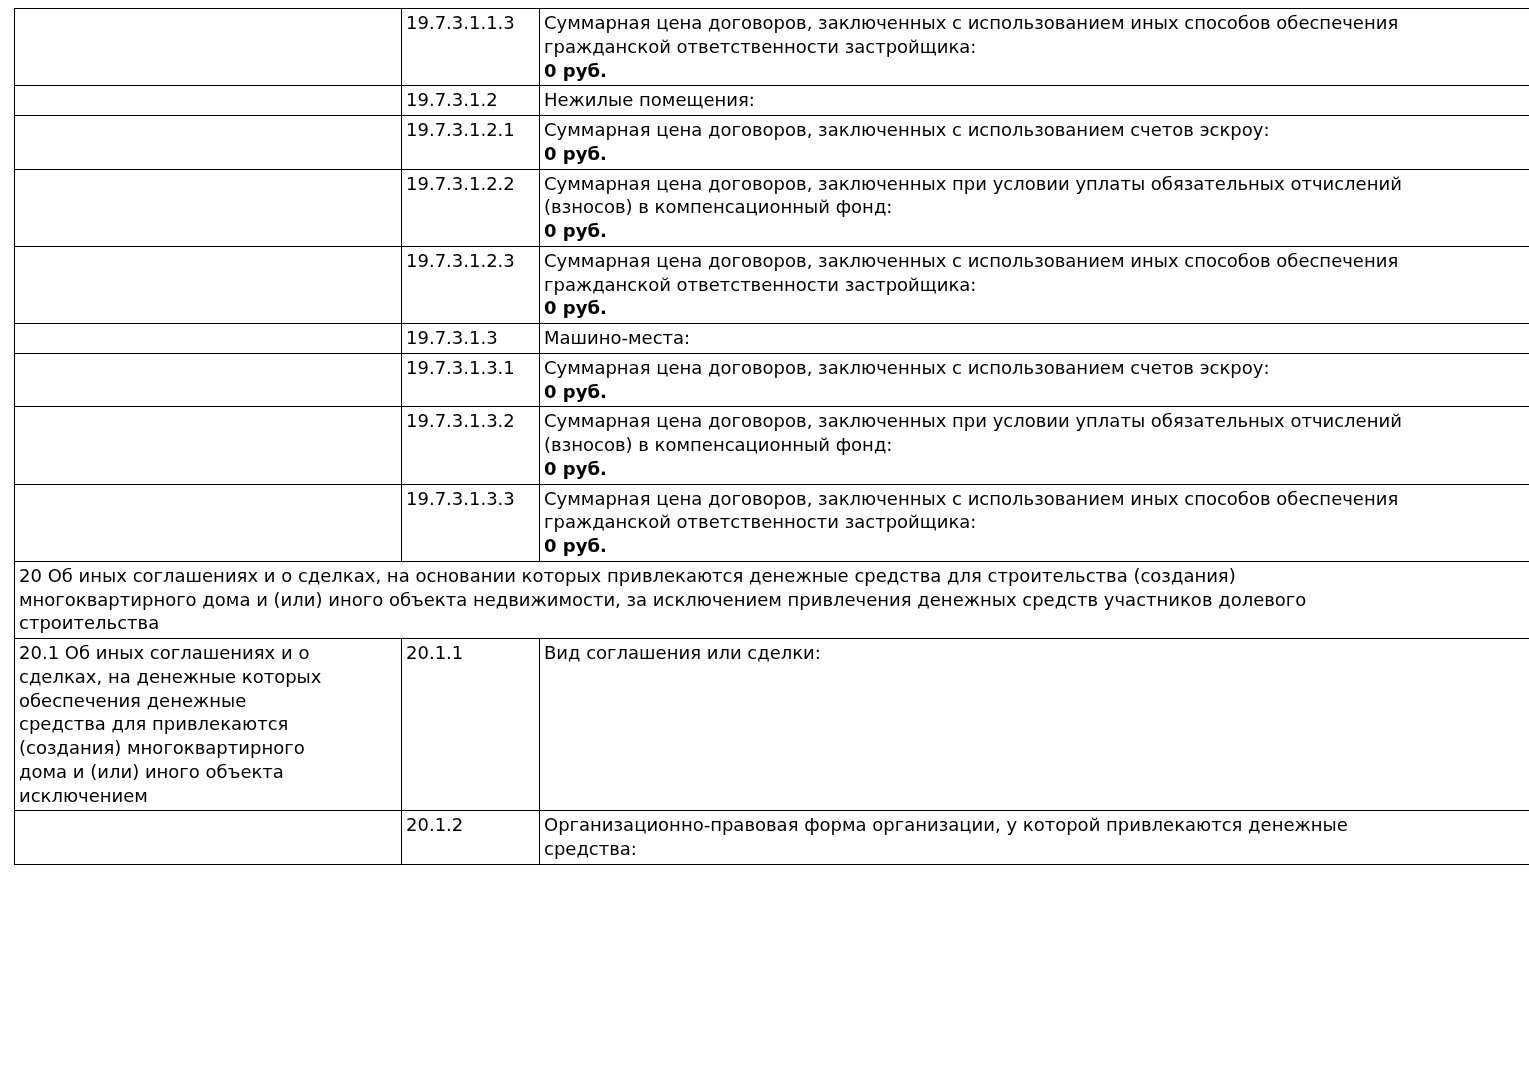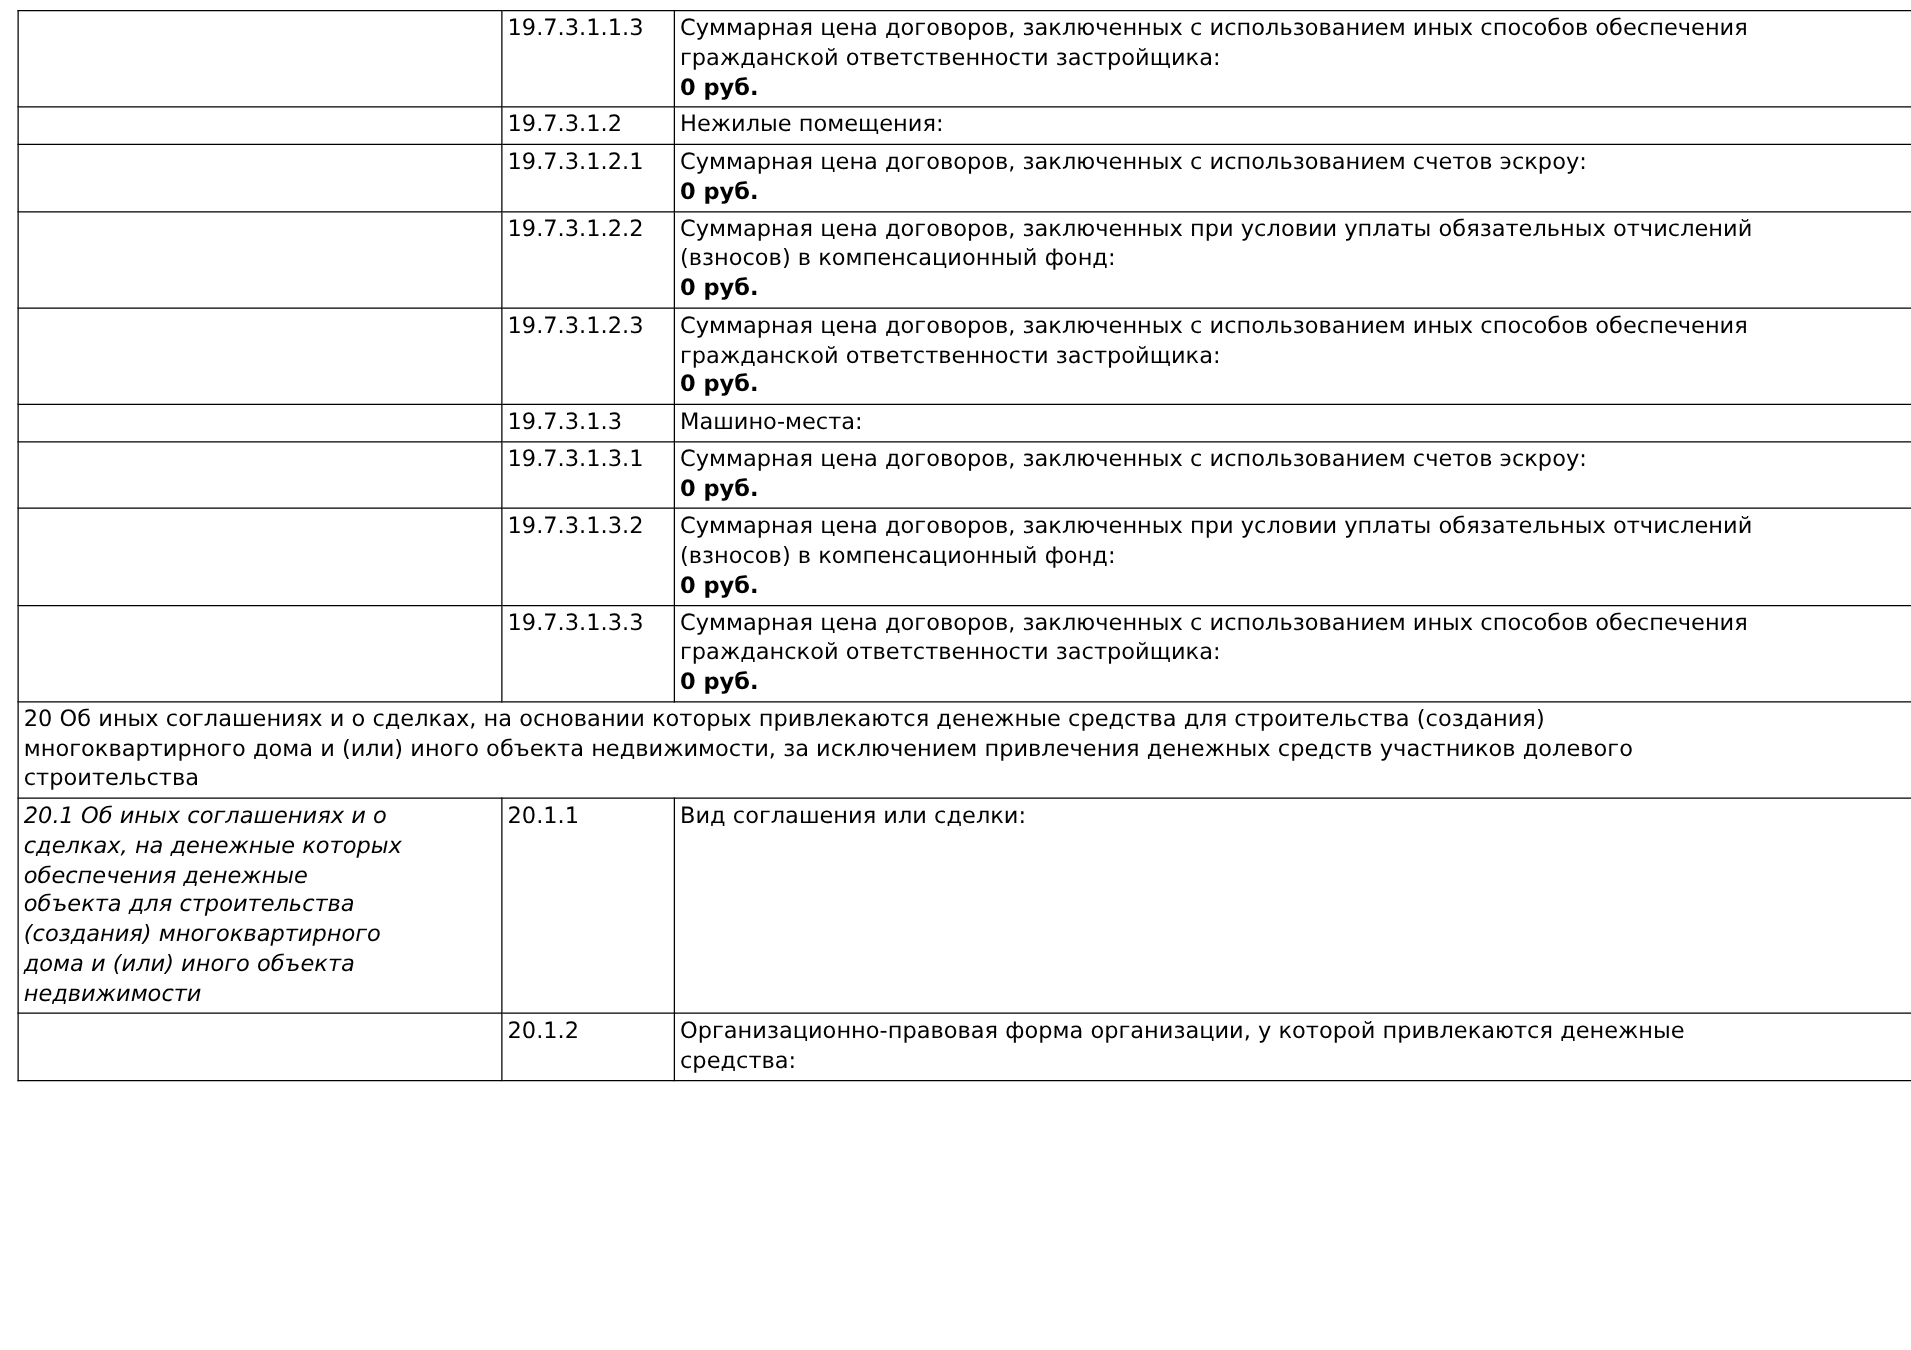--- a/index.html
+++ b/index.html
@@ -27,21 +27,20 @@
   table.doc-table td {
     border: 1px solid #000000;
     vertical-align: top;
     padding: 2px 4px 3px 4px;
     font-size: 18px;
     line-height: 1.32;
     font-family: "DejaVu Sans", sans-serif;
   }
   td.col-label {
     width: 378px;
-    font-style: italic;
   }
   td.col-num {
     width: 129px;
     white-space: nowrap;
   }
   td.col-text {
     width: 991px;
   }
   td.num-mid {
     vertical-align: middle;
@@ -149,24 +148,24 @@
             <span class="line">20 Об иных соглашениях и о сделках, на основании которых привлекаются денежные средства для строительства (создания)</span>
             <span class="line">многоквартирного дома и (или) иного объекта недвижимости, за исключением привлечения денежных средств участников долевого</span>
             <span class="line">строительства</span>
           </td>
         </tr>
         <tr>
           <td class="col-label">
             <span class="line">20.1 Об иных соглашениях и о</span>
             <span class="line">сделках, на денежные которых</span>
             <span class="line">обеспечения денежные</span>
-            <span class="line">объекта для строительства</span>
+            <span class="line">средства для привлекаются</span>
             <span class="line">(создания) многоквартирного</span>
             <span class="line">дома и (или) иного объекта</span>
-            <span class="line">недвижимости</span>
+            <span class="line">исключением</span>
           </td>
           <td class="col-num num-mid">20.1.1</td>
           <td class="col-text text-mid">
             <span class="line">Вид соглашения или сделки:</span>
           </td>
         </tr>
         <tr>
           <td class="col-label empty-cell"></td>
           <td class="col-num num-mid">20.1.2</td>
           <td class="col-text">

